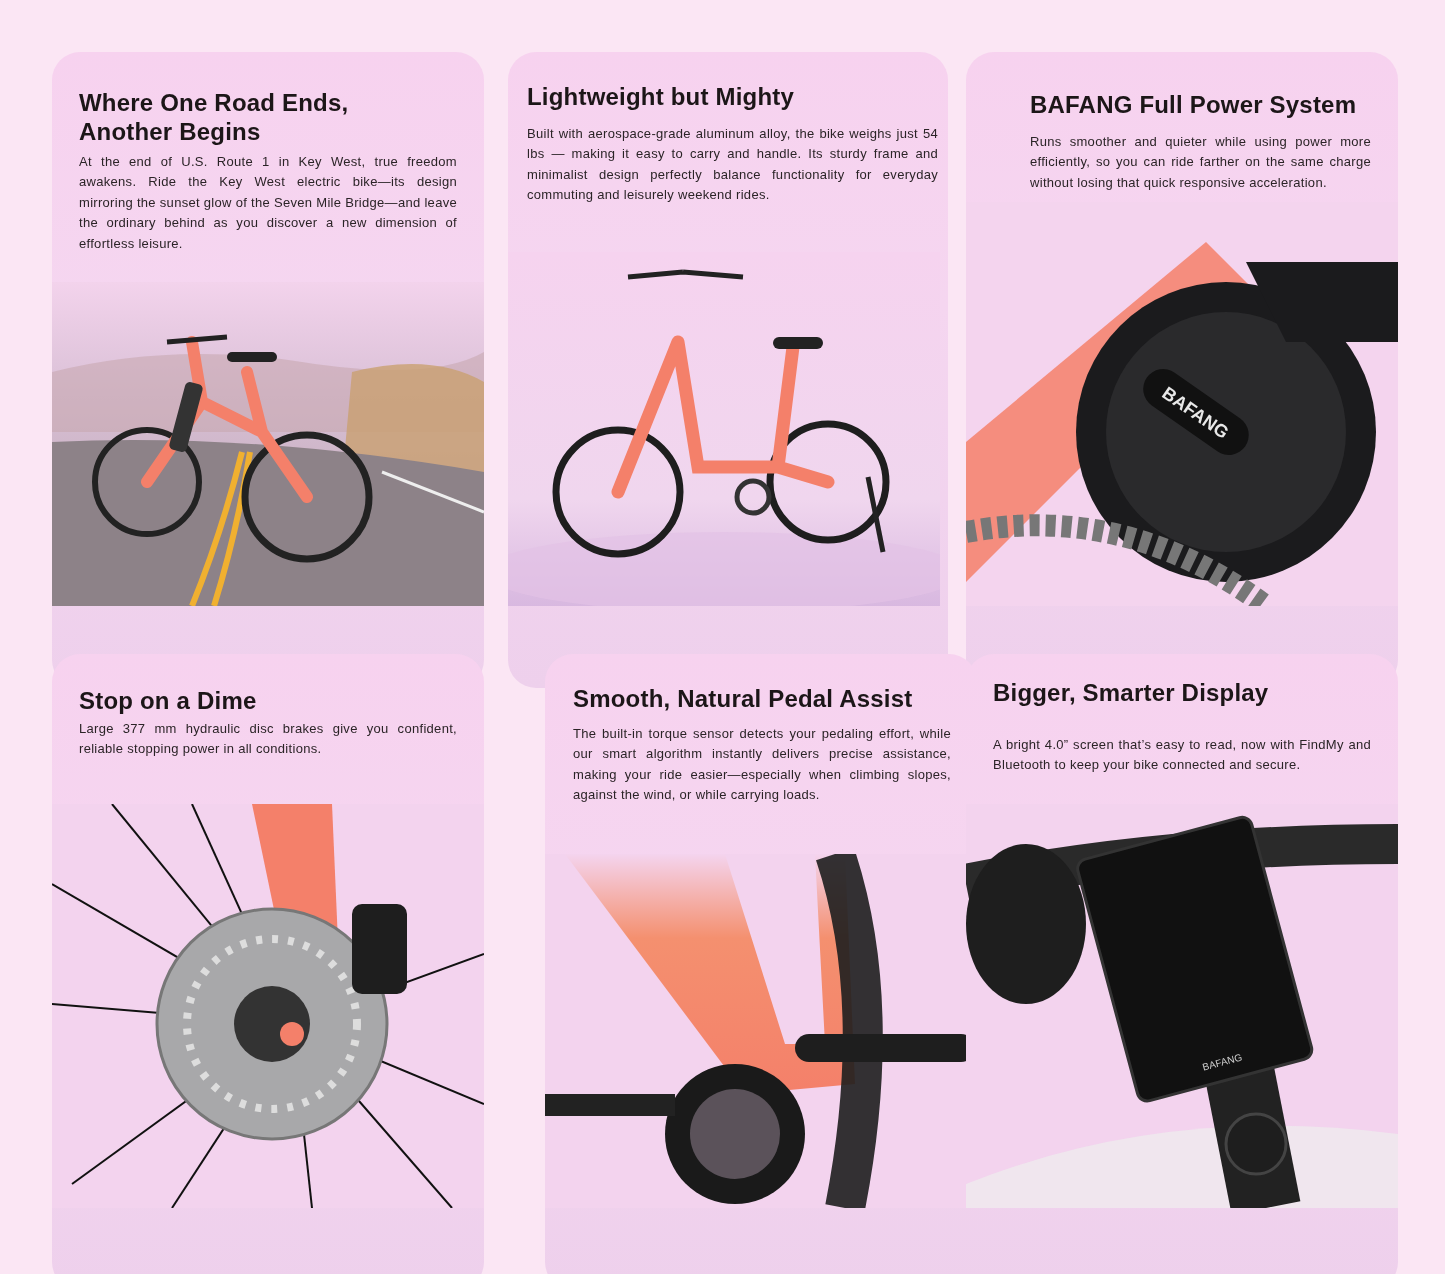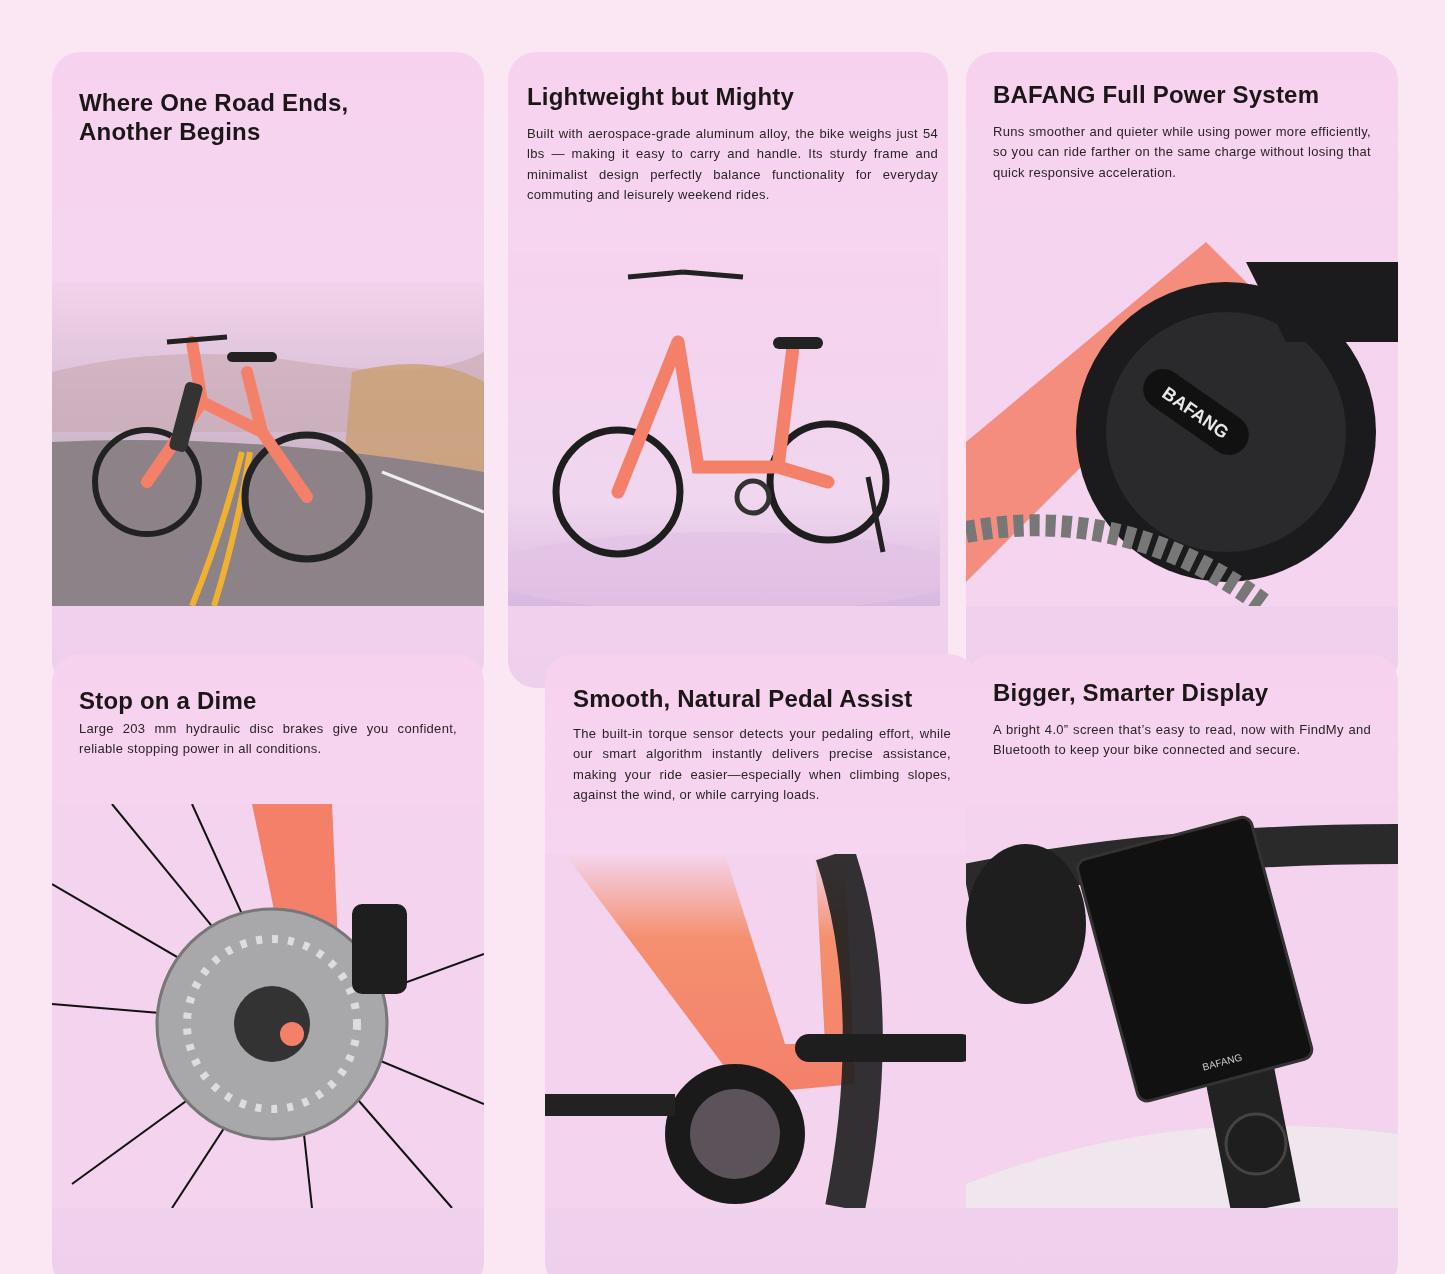--- a/index.html
+++ b/index.html
@@ -30,20 +30,21 @@
 </style>
 </head>
 <body>
 
 <div class="card" style="left:52px; top:52px;">
   <div class="txt" style="top:36px;">
     <h2>
       <span>Where One Road Ends,</span><br>
       <span>Another Begins</span>
     </h2>
+    <p>At the end of U.S. Route 1 in Key West, true freedom awakens. Ride the Key West electric bike—its design mirroring the sunset glow of the Seven Mile Bridge—and leave the ordinary behind as you discover a new dimension of effortless leisure.</p>
   </div>
   <div class="scene" style="top:230px;">
     <svg width="432" height="324" viewBox="0 0 432 324">
       <defs>
         <linearGradient id="sky1" x1="0" y1="0" x2="0" y2="1">
           <stop offset="0" stop-color="#f3d3ec"></stop>
             <stop offset="0.35" stop-color="#d9c0d6"></stop>
             <stop offset="1" stop-color="#b49ea8"></stop>
         </linearGradient>
       </defs>
@@ -85,21 +86,21 @@
       <path d="M110 240 L170 90 M170 90 L190 215 L270 215 L285 95 M270 215 L320 230" stroke="#f4806a" stroke-width="13" fill="none" stroke-linecap="round"></path>
       <path d="M120 25 L175 20 M175 20 L235 25" stroke="#222" stroke-width="5" fill="none"></path>
       <rect x="265" y="85" width="50" height="12" rx="6" fill="#222"></rect>
       <circle cx="245" cy="245" r="16" fill="none" stroke="#333" stroke-width="5"></circle>
       <path d="M360 225 L375 300" stroke="#222" stroke-width="5"></path>
     </svg>
   </div>
 </div>
 
 <div class="card" style="left:966px; top:52px;">
-  <div class="txt" style="top:28px;">
+  <div class="txt" style="top:38px;margin-left:37px;">
     <h2>BAFANG Full Power System</h2>
     <p style="margin-top:13px;">Runs smoother and quieter while using power more efficiently, so you can ride farther on the same charge without losing that quick responsive acceleration.</p>
   </div>
   <div class="scene" style="top:150px;">
     <svg width="432" height="404" viewBox="0 0 432 404">
       <rect width="432" height="404" fill="#f4d4ee"></rect>
       <path d="M0 240 L240 40 L290 90 L0 380Z" fill="#f4806a" opacity="0.85"></path>
       <circle cx="260" cy="230" r="150" fill="#1b1b1d"></circle>
       <circle cx="260" cy="230" r="120" fill="#2a2a2c"></circle>
       <path d="M0 330 Q160 300 300 404" stroke="#777" stroke-width="22" fill="none" stroke-dasharray="10 6"></path>
@@ -108,21 +109,21 @@
         <rect x="170" y="190" width="120" height="40" rx="20" fill="#111"></rect>
         <text x="230" y="217" text-anchor="middle" fill="#e8e8e8" font-size="18" font-weight="700" font-family="Liberation Sans, sans-serif">BAFANG</text>
       </g>
     </svg>
   </div>
 </div>
 
 <div class="card" style="left:52px; top:654px;">
   <div class="txt" style="top:32px;">
     <h2>Stop on a Dime</h2>
-    <p style="margin-top:4px;">Large 203 mm hydraulic disc brakes give you confident, reliable stopping power in all conditions.</p>
+    <p style="margin-top:4px;">Large 377 mm hydraulic disc brakes give you confident, reliable stopping power in all conditions.</p>
   </div>
   <div class="scene" style="top:150px;">
     <svg width="432" height="404" viewBox="0 0 432 404">
       <rect width="432" height="404" fill="#f3d3ee"></rect>
       <g stroke="#111" stroke-width="2">
         <line x1="240" y1="220" x2="0" y2="80"></line>
           <line x1="240" y1="220" x2="0" y2="200"></line>
         <line x1="240" y1="220" x2="20" y2="380"></line>
           <line x1="240" y1="220" x2="120" y2="404"></line>
         <line x1="240" y1="220" x2="260" y2="404"></line>
@@ -163,21 +164,21 @@
       <circle cx="190" cy="280" r="45" fill="#f3d3ee" opacity="0.3"></circle>
       <rect x="250" y="180" width="180" height="28" rx="14" fill="#1e1e1e"></rect>
       <rect x="0" y="240" width="130" height="22" fill="#222"></rect>
     </svg>
   </div>
 </div>
 
 <div class="card" style="left:966px; top:654px;">
   <div class="txt" style="top:24px;">
     <h2>Bigger, Smarter Display</h2>
-    <p style="margin-top:13px;">A bright 4.0” screen that’s easy to read, now with FindMy and Bluetooth to keep your bike connected and secure.</p>
+    <p style="margin-top:28px;">A bright 4.0” screen that’s easy to read, now with FindMy and Bluetooth to keep your bike connected and secure.</p>
   </div>
   <div class="scene" style="top:150px;">
     <svg width="432" height="404" viewBox="0 0 432 404">
       <rect width="432" height="404" fill="#f3d3ee"></rect>
       <path d="M0 380 Q200 300 432 330 L432 404 L0 404Z" fill="#eee" opacity="0.7"></path>
       <path d="M0 80 Q200 40 432 40" stroke="#2a2a2a" stroke-width="40" fill="none"></path>
       <ellipse cx="60" cy="120" rx="60" ry="80" fill="#1e1e1e"></ellipse>
       <path d="M260 200 L300 404" stroke="#222" stroke-width="70"></path>
       <g transform="rotate(-15 230 160)">
         <rect x="140" y="30" width="180" height="250" rx="10" fill="#111" stroke="#333" stroke-width="3"></rect>

